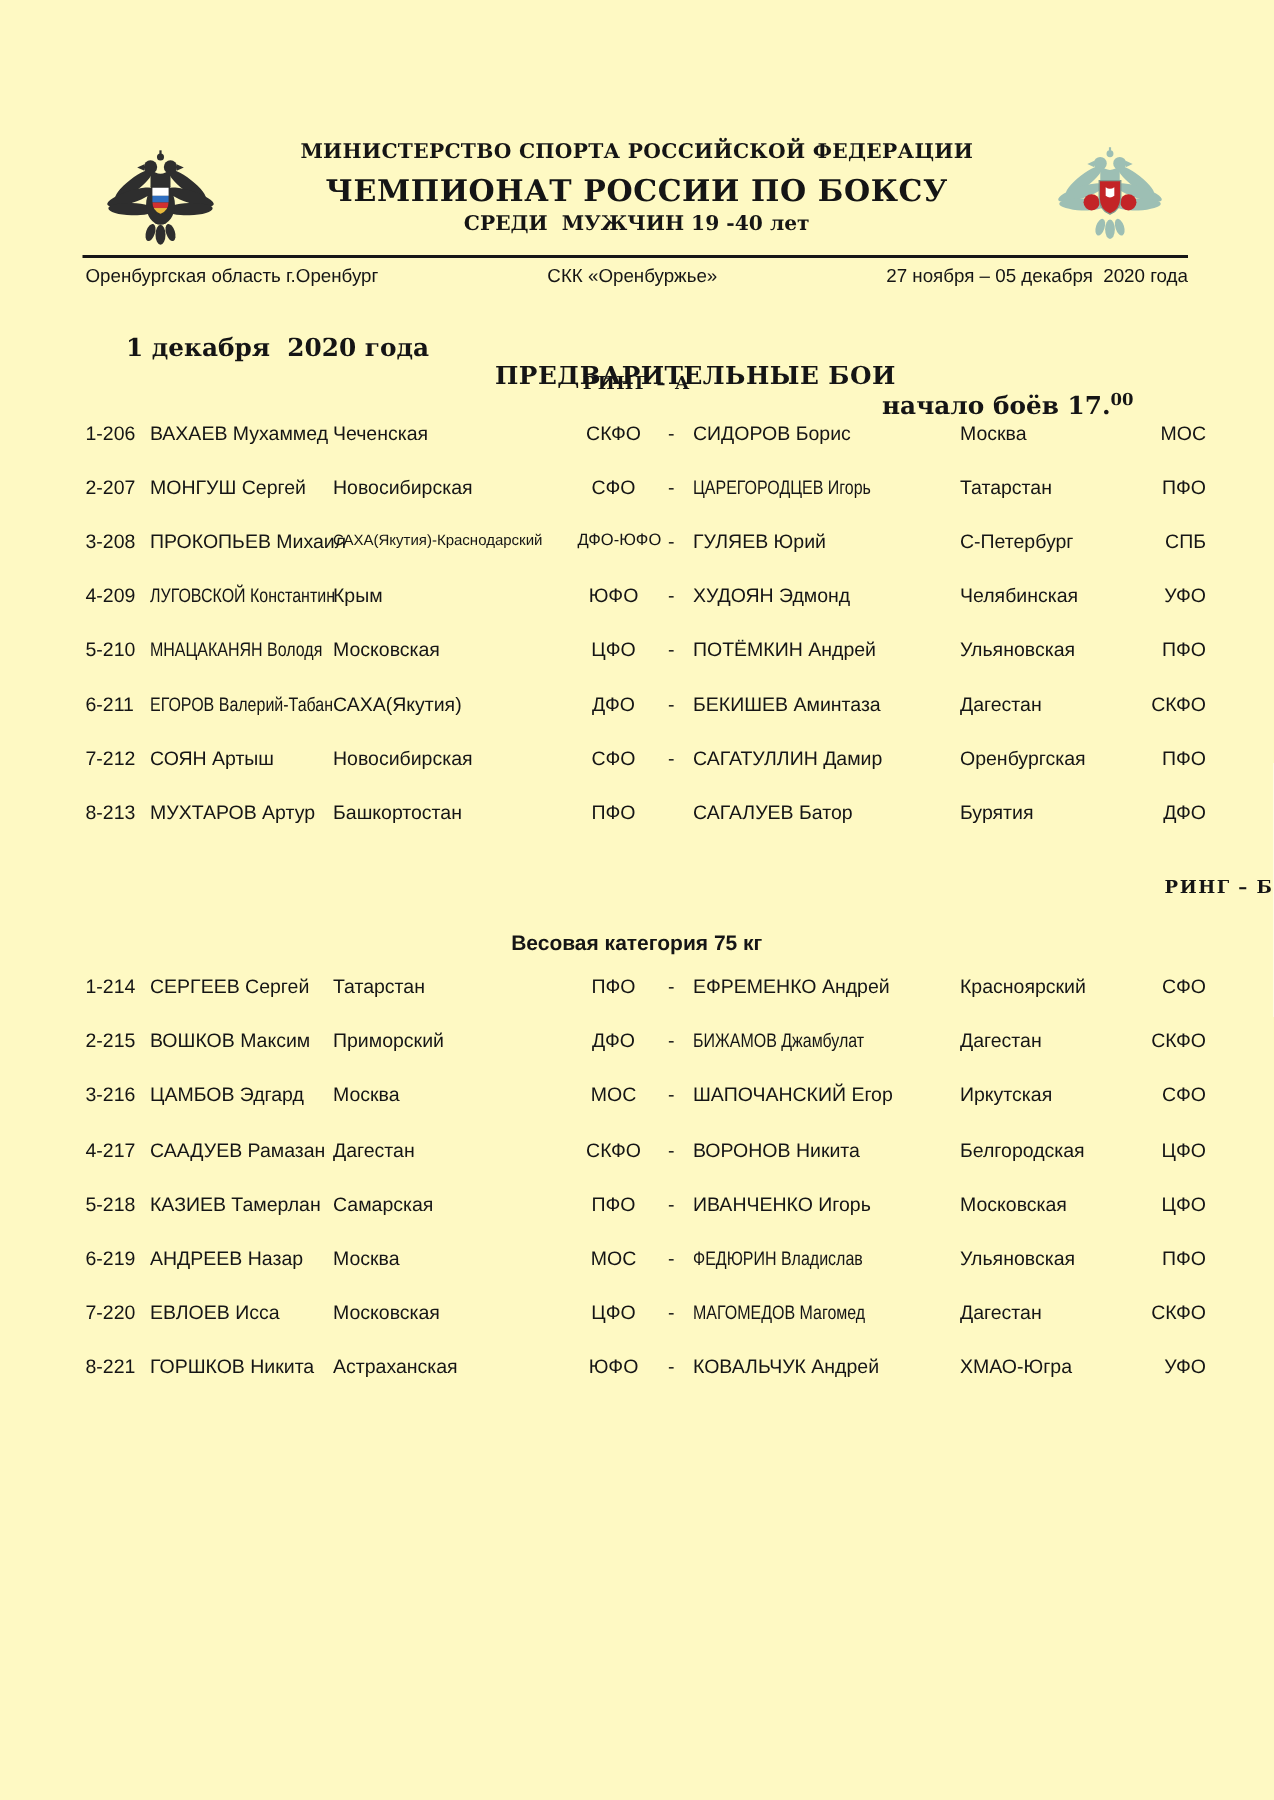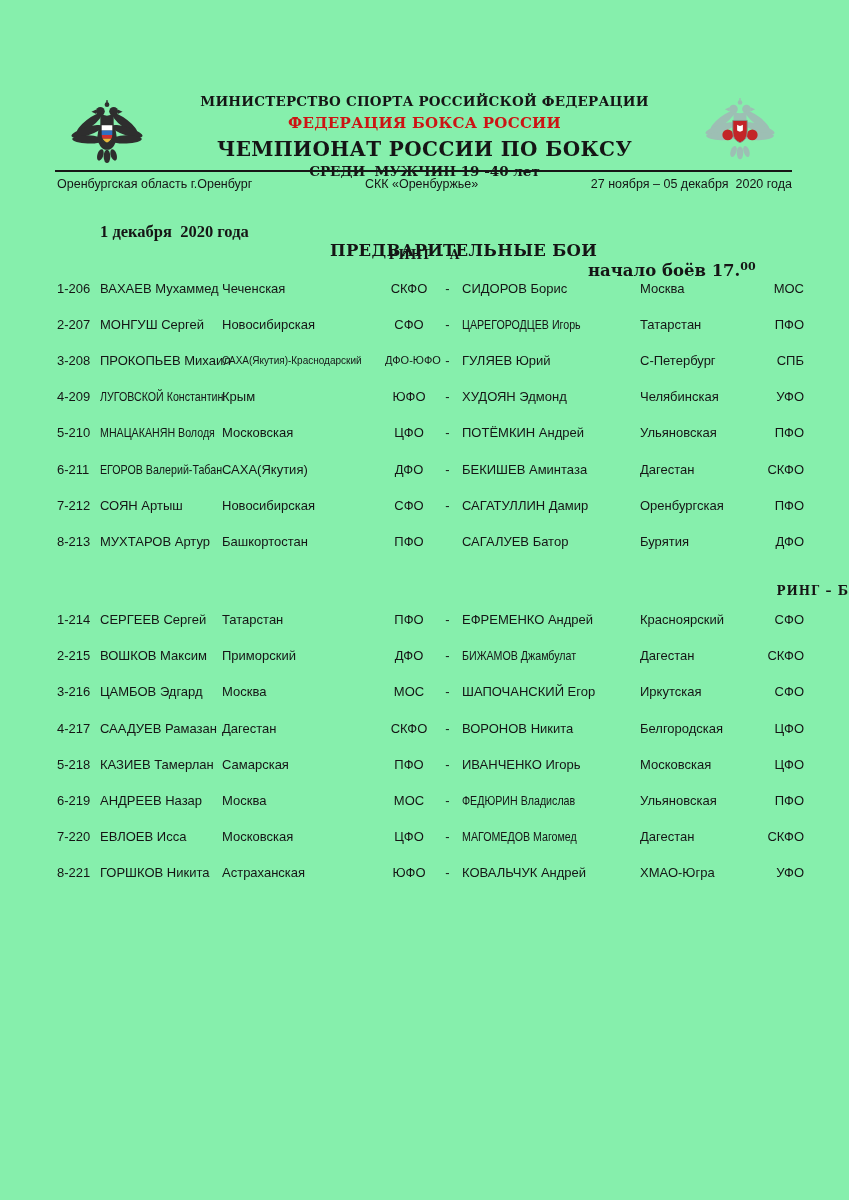--- a/index.html
+++ b/index.html
@@ -1,17 +1,17 @@
 <!DOCTYPE html>
 <html lang="ru"><head>
 <meta charset="utf-8">
 <style>
   html,body{margin:0;padding:0;background:#fdfdfd;}
   .page{
-    position:relative;width:849px;height:1200px;background:#86efac;
+    position:relative;width:849px;height:1200px;background:#fef9c3;
     font-family:"Liberation Sans",sans-serif;color:#151515;overflow:hidden;
   }
   
   .emblem{position:absolute;}
   .emblem-left{left:70px;top:96px;width:74px;height:78px;}
   .emblem-right{left:704px;top:92px;width:72px;height:80px;}
   .emblem svg{width:100%;height:100%;display:block;}
   
   .header-text{
     position:absolute;left:155px;right:155px;top:94px;text-align:center;
@@ -22,21 +22,21 @@
   .h-line3{font-size:20px;margin-top:7px;letter-spacing:.4px;}
   .h-line4{font-size:13.5px;margin-top:4px;white-space:pre;}
   .header-rule{position:absolute;left:55px;right:57px;top:170px;border-top:2px solid #161616;}
   .info-row{
     position:absolute;left:57px;right:57px;top:177px;display:flex;
     justify-content:space-between;font-size:12.5px;white-space:pre;align-items:flex-end;
   }
   
   .session-line{position:absolute;left:0;top:203px;width:100%;height:26px;
     font-family:"DejaVu Serif",serif;font-weight:bold;font-size:16.5px;white-space:pre;}
-  .s-date{position:absolute;left:100px;font-family:Liberation Serif, serif;}
+  .s-date{position:absolute;left:84px;}
   .s-title{position:absolute;left:330px;letter-spacing:.3px;text-align:right;}
   .s-start{position:absolute;left:588px;}
   .s-start sup{font-size:11px;vertical-align:6px;}
   
   .content{position:absolute;top:248px;left:0;right:0;}
   .ring-title{
     margin:0;text-align:center;font-family:"DejaVu Serif",serif;
     font-size:12px;font-weight:bold;letter-spacing:1px;white-space:pre;
   }
   .ring-section + .ring-section .ring-title{margin-top:24px;text-align:right;}
@@ -118,21 +118,20 @@
       </g>
       <circle cx="33" cy="54" r="7.5" fill="#c32427"></circle>
       <circle cx="67" cy="54" r="7.5" fill="#c32427"></circle>
       <path d="M40 34 h20 v16 q0 11 -10 15 q-10 -4 -10 -15 z" fill="#c32427" stroke="#7e9a90" stroke-width="1.2"></path>
       <path d="M46 40 q4 3 8 0 v8 q-4 3 -8 0 z" fill="#ffffff"></path>
     </svg>
   </div>
 
   <div class="header-text">
     <div class="h-line1">МИНИСТЕРСТВО СПОРТА РОССИЙСКОЙ ФЕДЕРАЦИИ</div>
-    <div class="h-line2" style="color: rgb(204, 20, 20);">ФЕДЕРАЦИЯ БОКСА РОССИИ</div>
     <div class="h-line3">ЧЕМПИОНАТ РОССИИ ПО  БОКСУ</div>
     <div class="h-line4">СРЕДИ  МУЖЧИН 19 -40 лет</div>
   </div>
 
   <div class="header-rule"></div>
 
   <div class="info-row">
     <span>Оренбургская область г.Оренбург</span>
     <span>СКК «Оренбуржье»</span>
     <span>27 ноября – 05 декабря  2020 года</span>
@@ -225,20 +224,21 @@
     <span class="c-dist-r">ПФО</span>
     <span class="c-sep"></span>
     <span class="c-name-b">САГАЛУЕВ Батор</span>
     <span class="c-region-b">Бурятия</span>
     <span class="c-dist-b">ДФО</span>
   </div>
         </div>
     </section>
     <section class="ring-section">
       <h2 class="ring-title">РИНГ – Б</h2>
+      <div class="weight">Весовая категория 75 кг</div>
       <div class="rows">
           <div class="bout-row">
     <span class="c-no">1-214</span>
     <span class="c-name-r">СЕРГЕЕВ Сергей</span>
     <span class="c-region-r">Татарстан</span>
     <span class="c-dist-r">ПФО</span>
     <span class="c-sep">-</span>
     <span class="c-name-b">ЕФРЕМЕНКО Андрей</span>
     <span class="c-region-b">Красноярский</span>
     <span class="c-dist-b">СФО</span>

